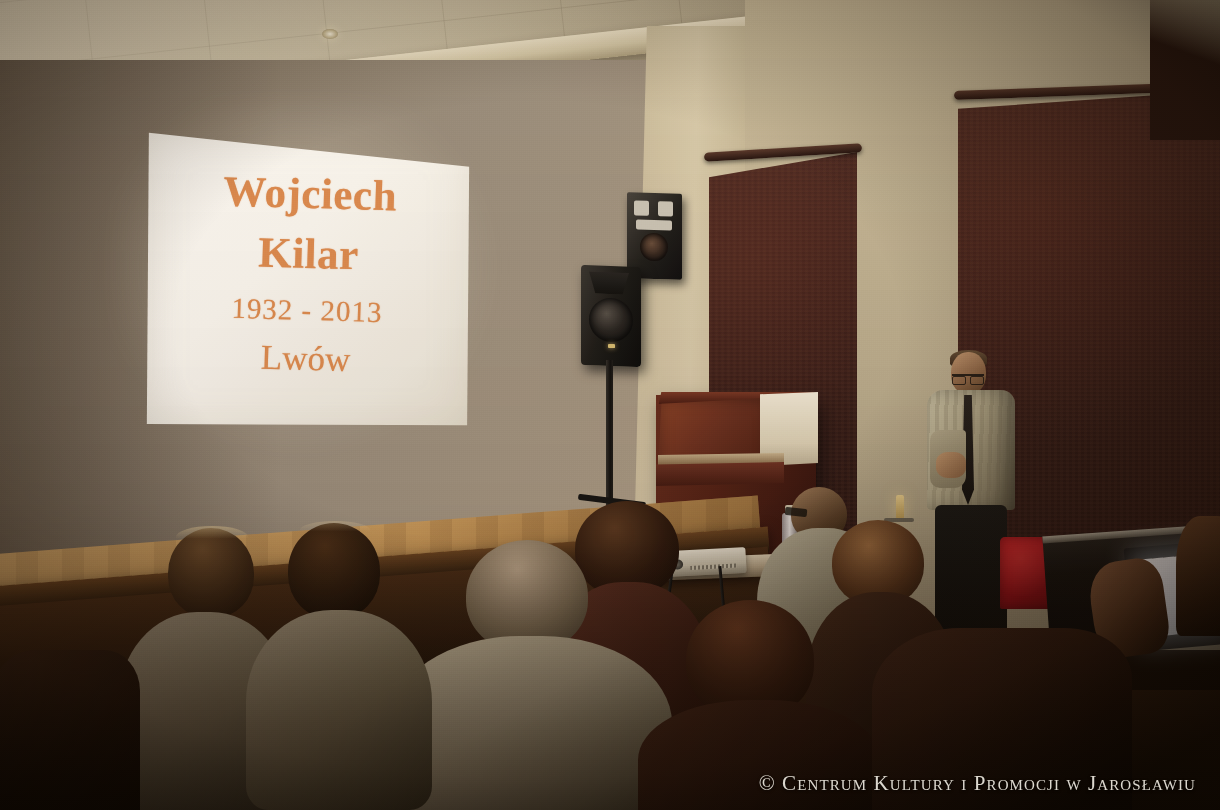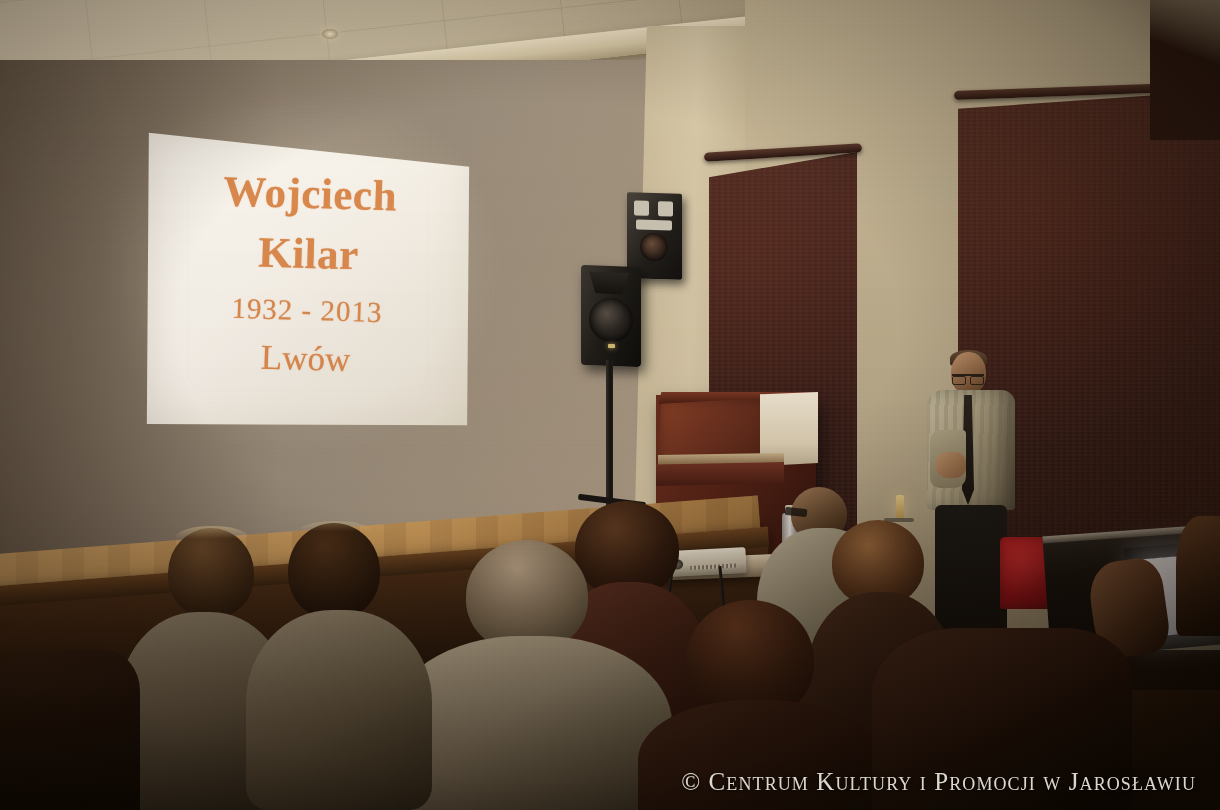--- a/index.html
+++ b/index.html
@@ -366,21 +366,21 @@
       repeating-linear-gradient(0deg,rgba(255,255,255,.05) 0 1px,rgba(0,0,0,.05) 1px 2px),
       repeating-linear-gradient(90deg,rgba(255,230,200,.04) 0 1px,rgba(0,0,0,.04) 1px 2px);
     mix-blend-mode:overlay;
   }
 
   
   .watermark{
     position:absolute;right:24px;bottom:14px;
     font-family:"Liberation Serif",serif;
     font-variant:small-caps;
-    font-size:25px;letter-spacing:1.1px;
+    font-size:21px;letter-spacing:1.1px;
     color:rgba(243,238,228,.90);
     text-shadow:0 1px 3px rgba(0,0,0,.85);
     white-space:nowrap;
   }
 </style>
 </head>
 <body>
 
 <div id="photo">
 

